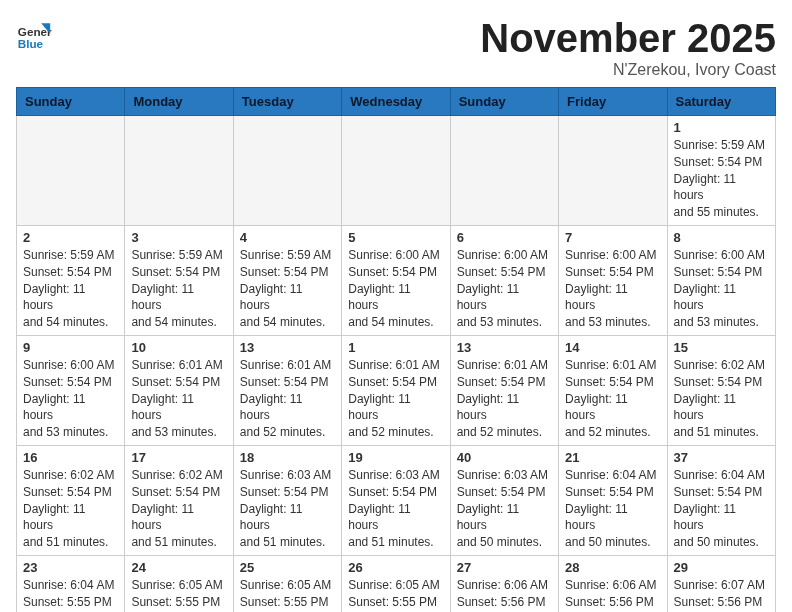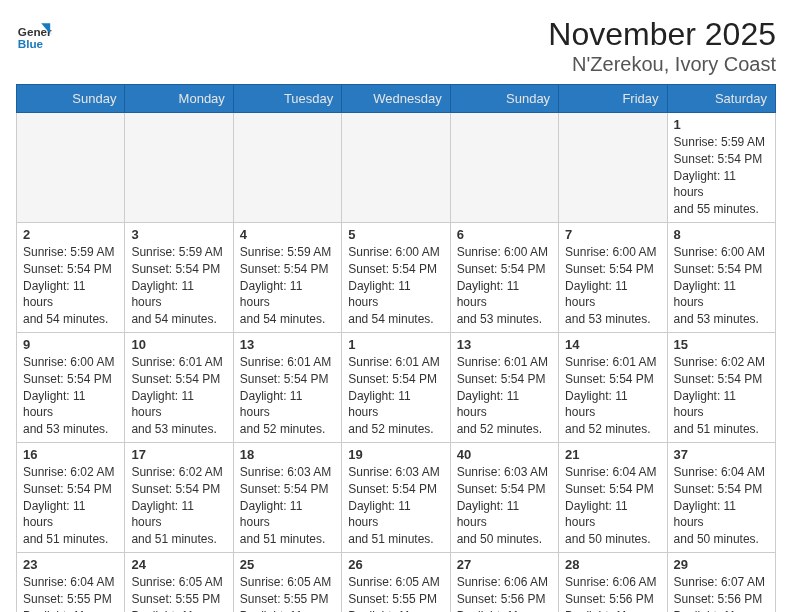--- a/index.html
+++ b/index.html
@@ -22,40 +22,40 @@
       gap: 4px;
     }
     .logo-icon {
       width: 36px;
       height: 36px;
     }
     .title-block {
       text-align: right;
     }
     .month-title {
-      font-size: 32px;
-      font-weight: 400;
+      font-size: 40px;
+      font-weight: 700;
       color: #222;
     }
     .location {
-      font-size: 20px;
+      font-size: 16px;
       color: #555;
     }
     .calendar {
       width: 100%;
       border-collapse: collapse;
       border: 1px solid #ccc;
     }
     .calendar th {
       background: #2979c0;
-      color: #e5e5e5;
-      text-align: right;
+      color: #0f172a;
+      text-align: left;
       padding: 6px 8px;
       font-size: 13px;
-      font-weight: normal;
+      font-weight: bold;
       border: 1px solid #1a60a0;
     }
     .calendar td {
       vertical-align: top;
       border: 1px solid #ccc;
       padding: 4px 6px;
       width: calc(100% / 7);
       min-height: 80px;
       background: #fff;
       font-size: 11px;

